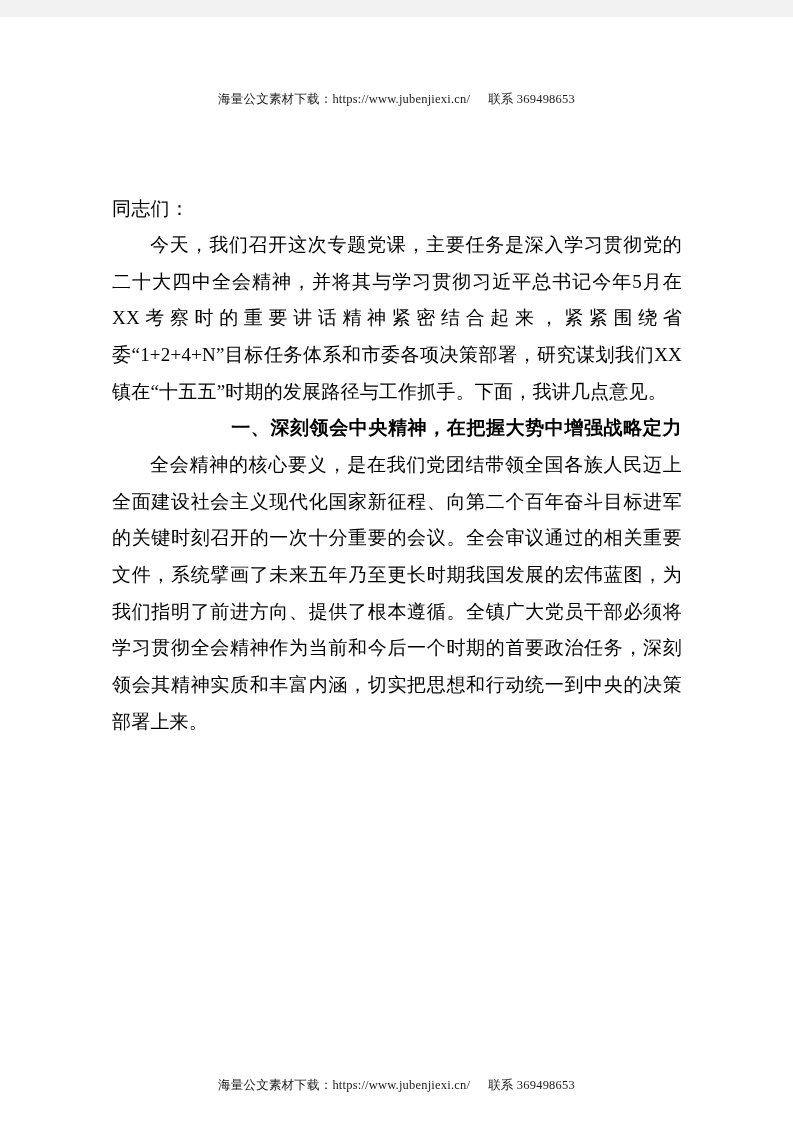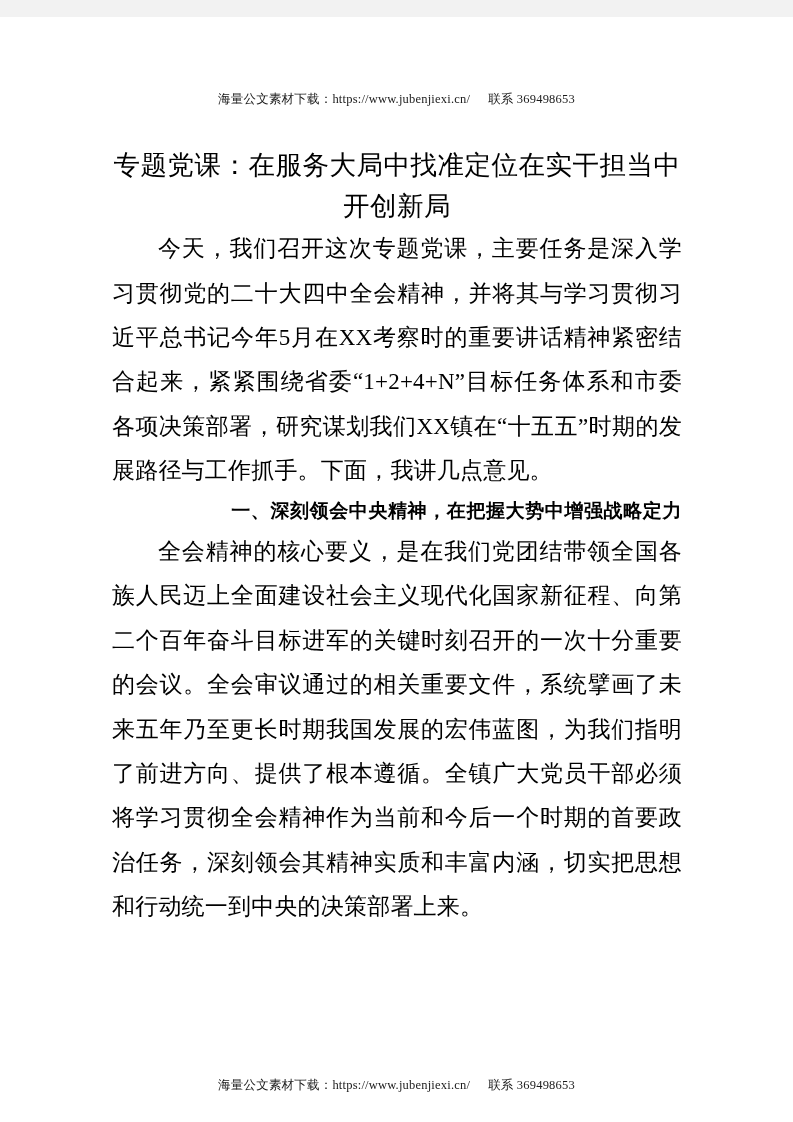--- a/index.html
+++ b/index.html
@@ -55,21 +55,21 @@
     font-family: "Liberation Serif", "DejaVu Serif", serif;
   }
   .salutation {
     font-size: 19px;
     line-height: 1.9;
     margin-top: 46px;
     text-align: left;
     letter-spacing: 0.3px;
   }
   p.body-par {
-    font-size: 23px;
+    font-size: 19px;
     line-height: 1.93;
     margin: 0;
     text-align: justify;
     text-justify: inter-ideograph;
     text-indent: 2em;
     letter-spacing: 0.2px;
   }
   p.heading-par {
     font-size: 19px;
     line-height: 1.93;
@@ -84,22 +84,22 @@
 <body>
 
 <div class="page">
 
   <div class="header-note">
     <span>海量公文素材下载：</span><a class="link" href="#">https://www.jubenjiexi.cn/</a><span class="sep"></span><span>联系 369498653</span>
   </div>
 
   <div class="content">
 
-    <h1 class="doc-title">专题党课：在服务大局中找准定位在实干担当中开创新局</h1>
 
+    <div class="salutation">同志们：</div>
 
     <p class="body-par">今天，我们召开这次专题党课，主要任务是深入学习贯彻党的二十大四中全会精神，并将其与学习贯彻习近平总书记今年5月在XX考察时的重要讲话精神紧密结合起来，紧紧围绕省委“1+2+4+N”目标任务体系和市委各项决策部署，研究谋划我们XX镇在“十五五”时期的发展路径与工作抓手。下面，我讲几点意见。</p>
 
     <p class="heading-par">一、深刻领会中央精神，在把握大势中增强战略定力</p>
 
     <p class="body-par">全会精神的核心要义，是在我们党团结带领全国各族人民迈上全面建设社会主义现代化国家新征程、向第二个百年奋斗目标进军的关键时刻召开的一次十分重要的会议。全会审议通过的相关重要文件，系统擘画了未来五年乃至更长时期我国发展的宏伟蓝图，为我们指明了前进方向、提供了根本遵循。全镇广大党员干部必须将学习贯彻全会精神作为当前和今后一个时期的首要政治任务，深刻领会其精神实质和丰富内涵，切实把思想和行动统一到中央的决策部署上来。</p>
 
 
   </div>
 

